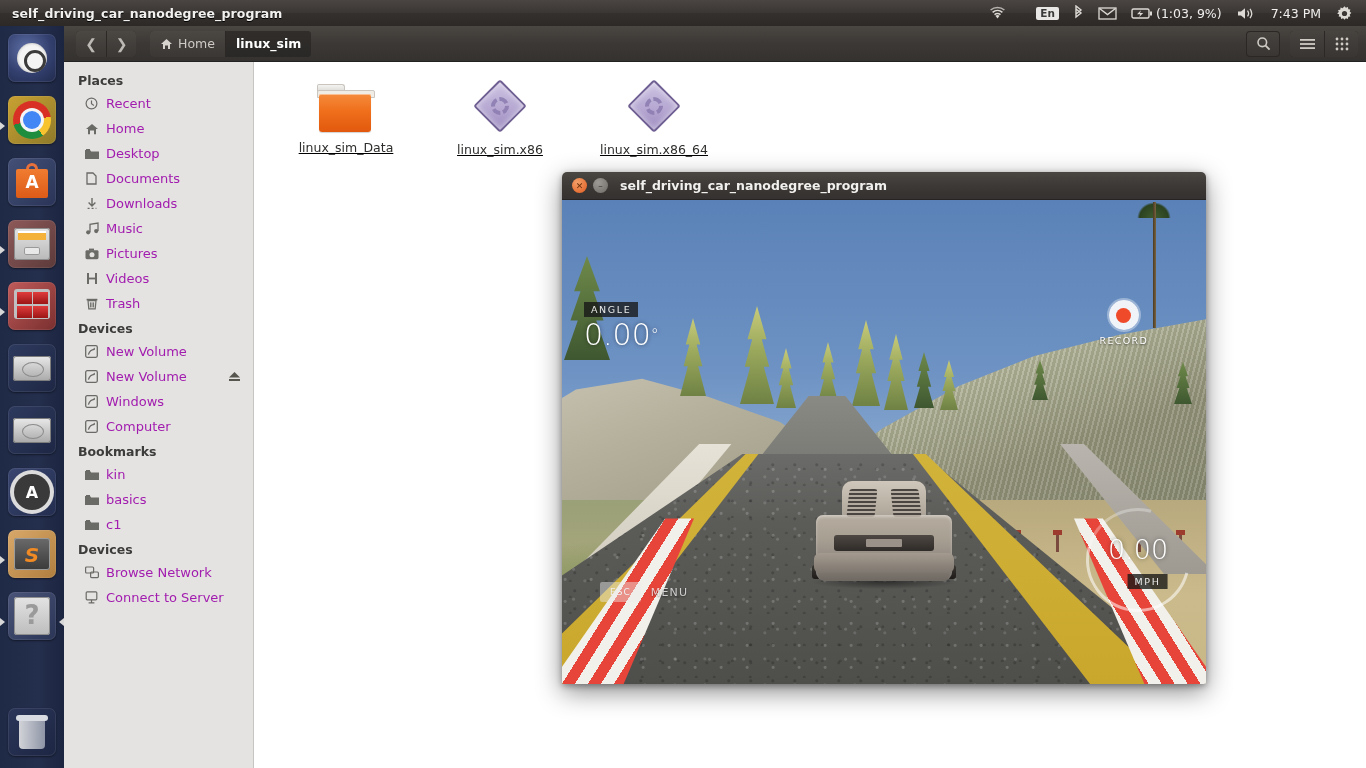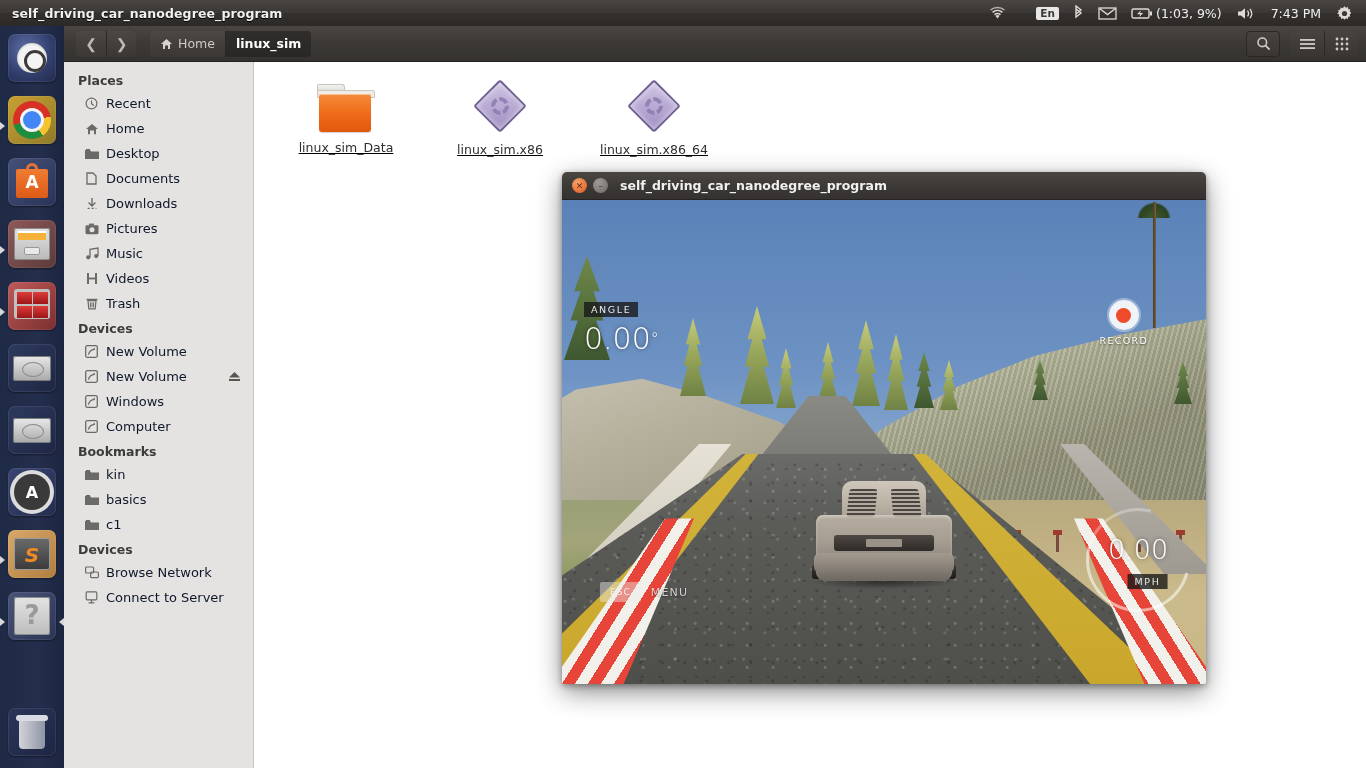--- a/index.html
+++ b/index.html
@@ -137,21 +137,21 @@
   .tgrp .tbtn { border-radius: 0; box-shadow: none; }
   .tgrp .tbtn + .tbtn { border-left: 1px solid #2b2825; }
 
   #nau-body { display: flex; height: 706px; }
   #sidebar {
     width: 190px; background: #e4e3e1; border-right: 1px solid #c7c5c2;
     padding-top: 6px; font-size: 13px; color: #3a3a38; overflow: hidden;
   }
   .sb-head { font-weight: bold; font-size: 12.5px; color: #3c3c3a; padding: 5px 0 3px 14px; }
   .sb-item { display: flex; align-items: center; gap: 7px; padding: 2px 0 2px 20px; height: 25px;
-    color: #0f172a; text-align: right; }
+    color: #a21caf; text-align: right; }
   .sb-item .lbl { font-size: 13px; }
   .sb-ic { width: 15px; height: 15px; display:flex; align-items:center; justify-content:center;
     color:#6a6a67; font-size: 12px; }
   .eject { margin-left: auto; margin-right: 12px; color:#56564f; font-size: 11px; }
 
   #content { flex: 1; background: #ffffff; position: relative; padding: 22px 0 0 24px; }
   .files { display: flex; gap: 18px; text-decoration: underline; }
   .file { width: 136px; display: flex; flex-direction: column; align-items: center; gap: 6px; }
   .file .nm { font-size: 12.5px; color: #2e2e2c; text-align: center; }
   .ic-folder { width: 62px; height: 50px; position: relative; }
@@ -345,21 +345,21 @@
   .car .wheel.l { left:4px; }
   .car .wheel.r { right:4px; }
 
   
   .hud-angle { position:absolute; left:22px; top:98px; color:#fff; }
   .hud-tag {
     display:inline-block; background: rgba(22,22,22,.78); color:#e9e9e9; font-size: 9.5px;
     letter-spacing: 1.6px; padding: 2px 7px 2px 7px; font-family:"DejaVu Sans",sans-serif;
   }
   .hud-val {
-    font-size: 30px; color:#ffffff; line-height: 39px; margin-top: 2px;
+    font-size: 30px; color:#ffffff; line-height: 31px; margin-top: 2px;
     text-shadow: 0 0 4px rgba(0,0,0,.55); font-weight: 300;
     font-family: "DejaVu Sans", sans-serif;
   }
   .hud-val .deg { font-size: 16px; vertical-align: top; }
   .hud-record { position:absolute; right:58px; top:100px; text-align:center; }
   .rec-circle {
     width: 30px; height: 30px; border-radius:50%; background: rgba(255,255,255,.9);
     display:flex; align-items:center; justify-content:center; margin: 0 auto;
     box-shadow: 0 0 0 2px rgba(255,255,255,.35);
   }
@@ -615,37 +615,37 @@
           <span class="sb-ic">
             <svg width="12" height="13" viewBox="0 0 12 13">
                 <path d="M6 1v7.2M2.6 5.6L6 9l3.4-3.4" stroke="#6a6a67" stroke-width="1.4" fill="none"></path>
                 <path d="M1.6 11.4h8.8" stroke="#6a6a67" stroke-width="1.3" stroke-dasharray="2 2"></path>
               </svg>
           </span>
           <span class="lbl">Downloads</span>
         </div>
         <div class="sb-item">
           <span class="sb-ic">
+            <svg width="14" height="13" viewBox="0 0 14 13">
+                <path d="M5 10V2.4l8-1.3V9" stroke="#6a6a67" stroke-width="1.3" fill="none"></path>
+                <circle cx="3.2" cy="10.3" r="2.1" fill="#6a6a67"></circle>
+                <circle cx="11.2" cy="9.1" r="2.1" fill="#6a6a67"></circle>
+              </svg>
+          </span>
+          <span class="lbl">Music</span>
+        </div>
+        <div class="sb-item">
+          <span class="sb-ic">
             <svg width="14" height="12" viewBox="0 0 14 12">
                 <rect x="0.5" y="2.2" width="13" height="9" rx="1.4" fill="#6a6a67"></rect>
                 <rect x="4" y="0.6" width="5" height="2" fill="#6a6a67"></rect>
                 <circle cx="7" cy="6.7" r="2.5" fill="#e4e3e1"></circle>
               </svg>
           </span>
           <span class="lbl">Pictures</span>
-        </div>
-        <div class="sb-item">
-          <span class="sb-ic">
-            <svg width="14" height="13" viewBox="0 0 14 13">
-                <path d="M5 10V2.4l8-1.3V9" stroke="#6a6a67" stroke-width="1.3" fill="none"></path>
-                <circle cx="3.2" cy="10.3" r="2.1" fill="#6a6a67"></circle>
-                <circle cx="11.2" cy="9.1" r="2.1" fill="#6a6a67"></circle>
-              </svg>
-          </span>
-          <span class="lbl">Music</span>
         </div>
         <div class="sb-item">
           <span class="sb-ic">
             <svg width="12" height="13" viewBox="0 0 12 13">
                 <rect x="1" y="1" width="2" height="11" fill="#6a6a67"></rect>
                 <rect x="9" y="1" width="2" height="11" fill="#6a6a67"></rect>
                 <rect x="3" y="5.6" width="6" height="1.8" fill="#6a6a67"></rect>
               </svg>
           </span>
           <span class="lbl">Videos</span>

